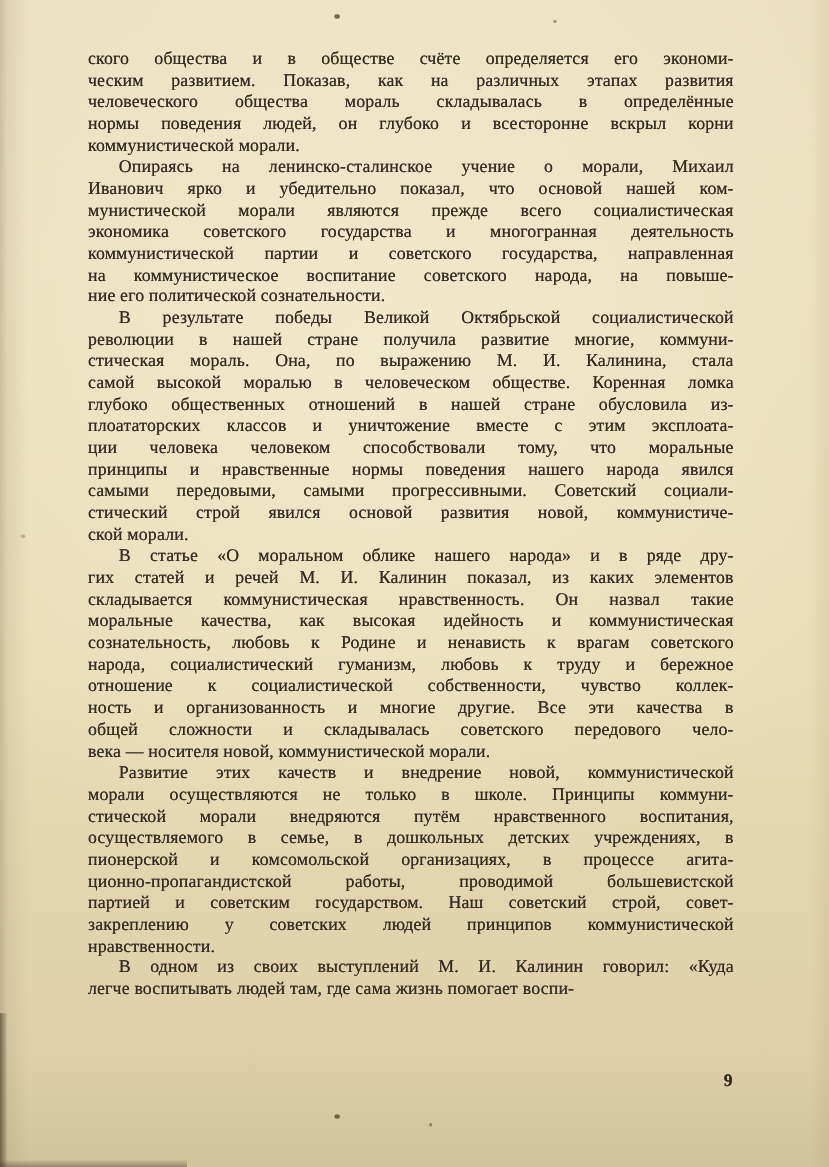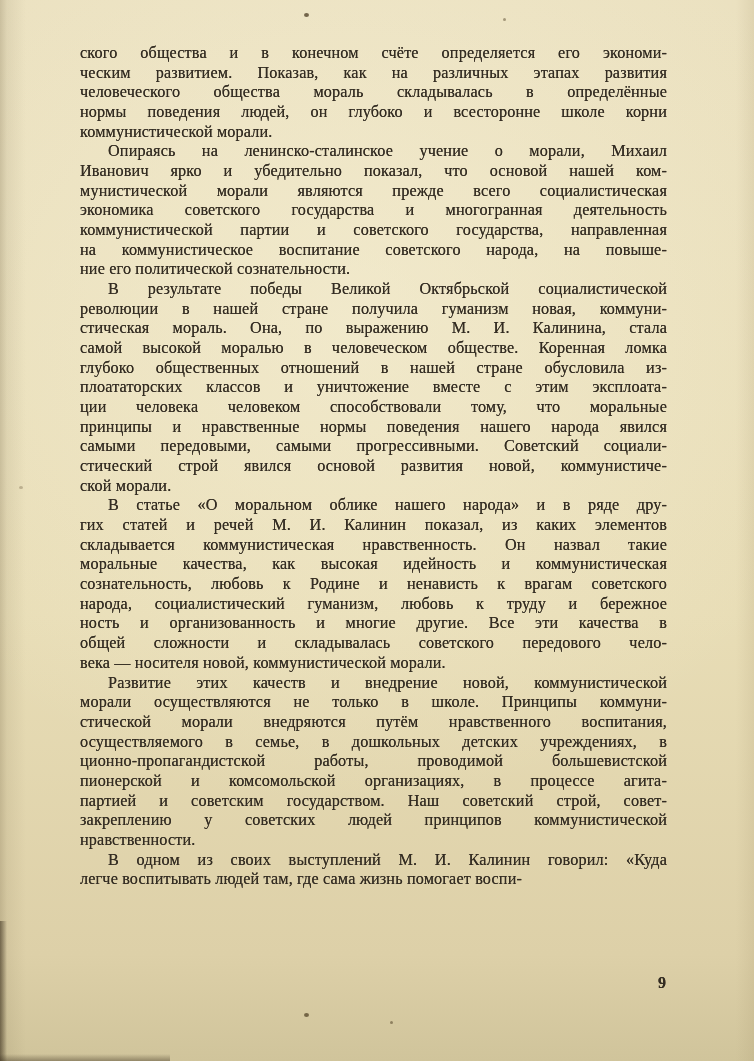--- a/index.html
+++ b/index.html
@@ -82,66 +82,67 @@
 
 <div class="page">
   <div class="speck s1"></div>
   <div class="speck s2"></div>
   <div class="speck s3"></div>
   <div class="speck s4"></div>
   <div class="speck s5"></div>
 
   <div class="text-block">
       <div class="para">
-        <div class="line first">ского общества и в конечном счёте определяется его экономи-</div>
+        <div class="line first">ского общества и в обществе счёте определяется его экономи-</div>
         <div class="line">ческим развитием. Показав, как на различных этапах развития</div>
         <div class="line">человеческого общества мораль складывалась в определённые</div>
-        <div class="line">нормы поведения людей, он глубоко и всесторонне школе корни</div>
+        <div class="line">нормы поведения людей, он глубоко и всесторонне вскрыл корни</div>
         <div class="line last">коммунистической морали.</div>
       </div>
       <div class="para indent">
         <div class="line first">Опираясь на ленинско-сталинское учение о морали, Михаил</div>
         <div class="line">Иванович ярко и убедительно показал, что основой нашей ком-</div>
         <div class="line">мунистической морали являются прежде всего социалистическая</div>
         <div class="line">экономика советского государства и многогранная деятельность</div>
         <div class="line">коммунистической партии и советского государства, направленная</div>
         <div class="line">на коммунистическое воспитание советского народа, на повыше-</div>
         <div class="line last">ние его политической сознательности.</div>
       </div>
       <div class="para indent">
         <div class="line first">В результате победы Великой Октябрьской социалистической</div>
-        <div class="line">революции в нашей стране получила гуманизм новая, коммуни-</div>
+        <div class="line">революции в нашей стране получила развитие многие, коммуни-</div>
         <div class="line">стическая мораль. Она, по выражению М. И. Калинина, стала</div>
         <div class="line">самой высокой моралью в человеческом обществе. Коренная ломка</div>
         <div class="line">глубоко общественных отношений в нашей стране обусловила из-</div>
         <div class="line">плоататорских классов и уничтожение вместе с этим эксплоата-</div>
         <div class="line">ции человека человеком способствовали тому, что моральные</div>
         <div class="line">принципы и нравственные нормы поведения нашего народа явился</div>
         <div class="line">самыми передовыми, самыми прогрессивными. Советский социали-</div>
         <div class="line">стический строй явился основой развития новой, коммунистиче-</div>
         <div class="line last">ской морали.</div>
       </div>
       <div class="para indent">
         <div class="line first">В статье «О моральном облике нашего народа» и в ряде дру-</div>
         <div class="line">гих статей и речей М. И. Калинин показал, из каких элементов</div>
         <div class="line">складывается коммунистическая нравственность. Он назвал такие</div>
         <div class="line">моральные качества, как высокая идейность и коммунистическая</div>
         <div class="line">сознательность, любовь к Родине и ненависть к врагам советского</div>
         <div class="line">народа, социалистический гуманизм, любовь к труду и бережное</div>
+        <div class="line">отношение к социалистической собственности, чувство коллек-</div>
         <div class="line">ность и организованность и многие другие. Все эти качества в</div>
         <div class="line">общей сложности и складывалась советского передового чело-</div>
         <div class="line last">века — носителя новой, коммунистической морали.</div>
       </div>
       <div class="para indent">
         <div class="line first">Развитие этих качеств и внедрение новой, коммунистической</div>
         <div class="line">морали осуществляются не только в школе. Принципы коммуни-</div>
         <div class="line">стической морали внедряются путём нравственного воспитания,</div>
         <div class="line">осуществляемого в семье, в дошкольных детских учреждениях, в</div>
+        <div class="line">пионерской и комсомольской организациях, в процессе агита-</div>
         <div class="line">ционно-пропагандистской работы, проводимой большевистской</div>
-        <div class="line">пионерской и комсомольской организациях, в процессе агита-</div>
         <div class="line">партией и советским государством. Наш советский строй, совет-</div>
         <div class="line">закреплению у советских людей принципов коммунистической</div>
         <div class="line last">нравственности.</div>
       </div>
       <div class="para indent">
         <div class="line first">В одном из своих выступлений М. И. Калинин говорил: «Куда</div>
         <div class="line last">легче воспитывать людей там, где сама жизнь помогает воспи-</div>
       </div>
     </div>
 

